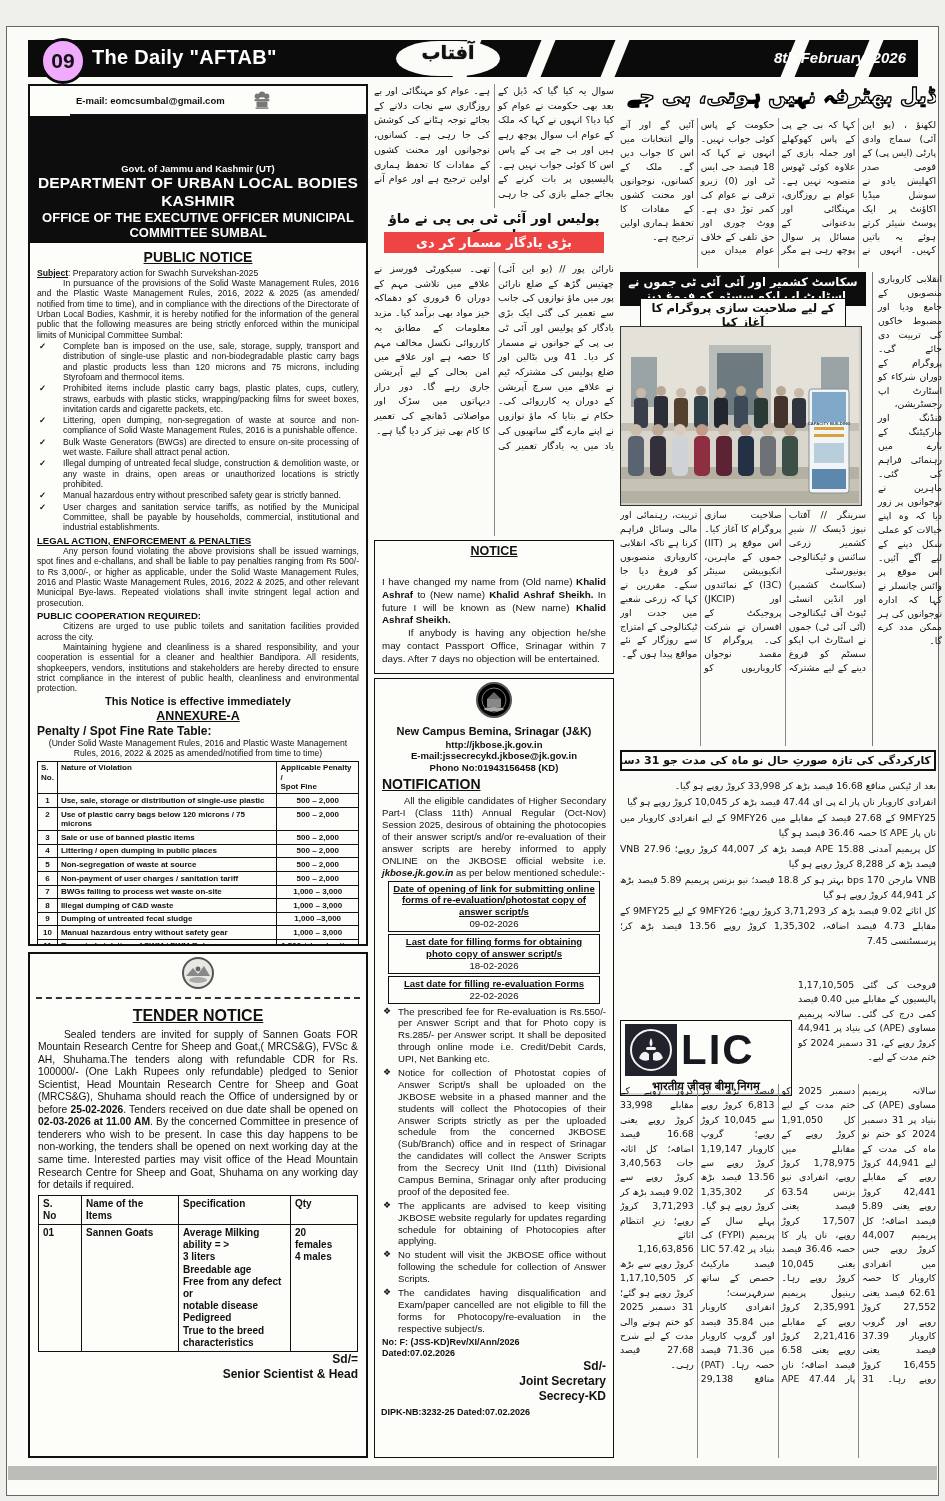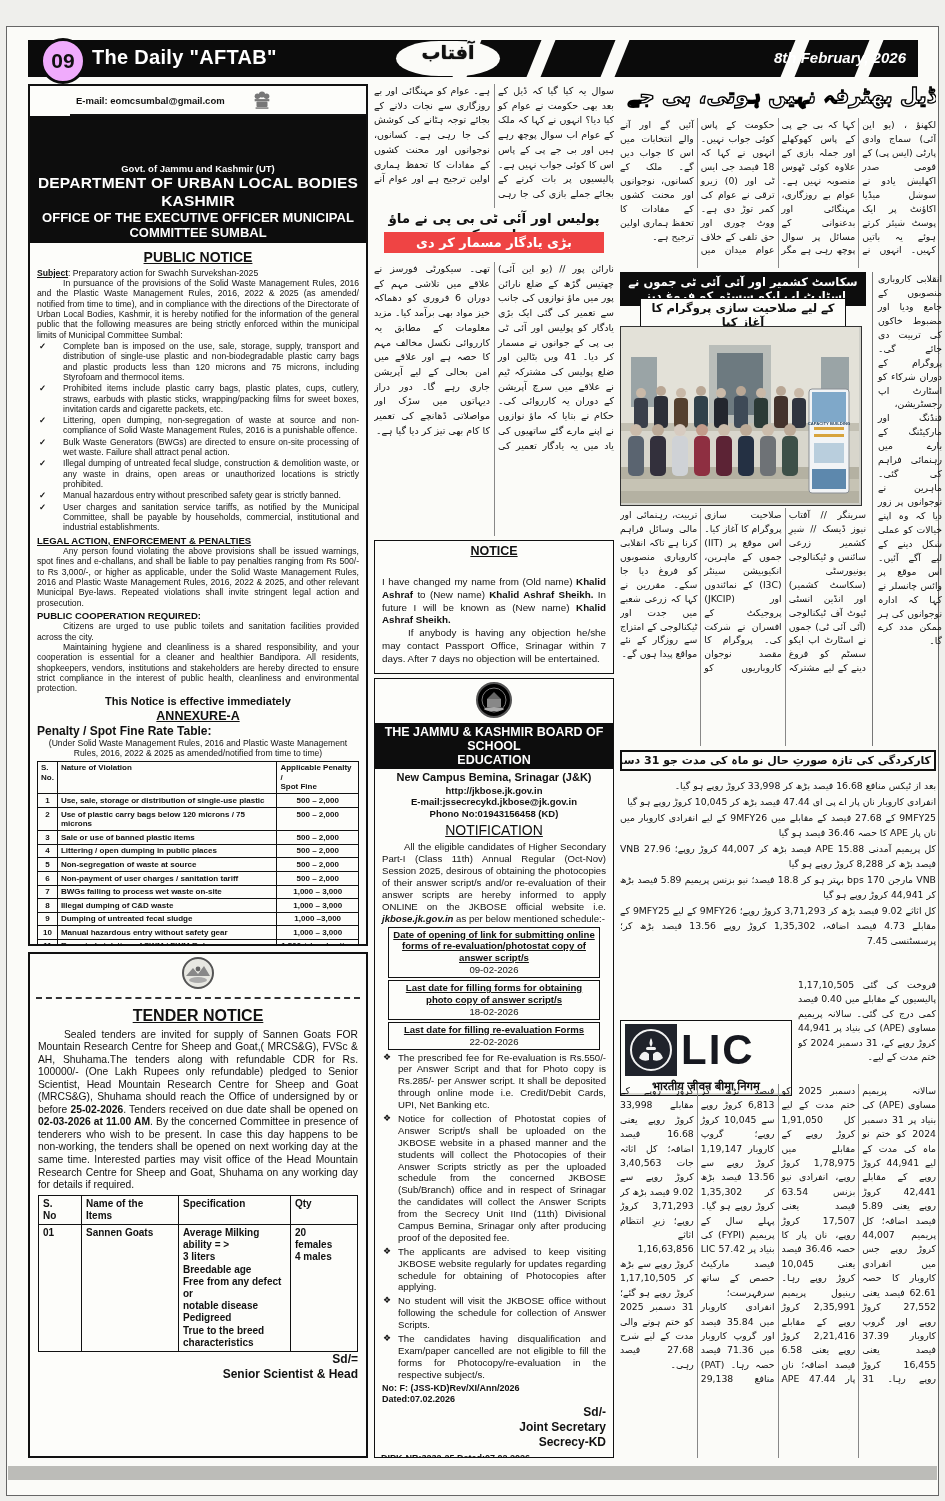--- a/index.html
+++ b/index.html
@@ -59,21 +59,21 @@
   .mao-h1{position:absolute;left:374px;top:210px;width:240px;font-size:13.5px;font-weight:bold;text-align:center;font-family:"DejaVu Sans",sans-serif;direction:rtl;}
   .mao-h2{position:absolute;left:384px;top:232px;width:220px;background:#ef4444;color:#fff;font-size:13px;font-weight:bold;text-align:center;padding:3px 0;font-family:"DejaVu Sans",sans-serif;direction:rtl;}
   .mao-body{position:absolute;left:374px;top:262px;width:240px;height:274px;font-size:9.5px;line-height:1.55;column-count:2;column-gap:8px;column-rule:1px solid #888;overflow:hidden;}
   .noticebox{position:absolute;left:374px;top:540px;width:240px;height:134px;border:1.5px solid #111;background:#fdfdfa;box-sizing:border-box;padding:2px 7px;font-size:9.8px;line-height:1.3;overflow:hidden;}
   .noticebox .nt{font-size:12.5px;font-weight:bold;text-decoration:underline;text-align:center;margin-bottom:17px;}
   .jkbox{position:absolute;left:374px;top:678px;width:240px;height:780px;border:1.5px solid #111;background:#fdfdfa;box-sizing:border-box;overflow:hidden;}
   .jkbox .inner{padding:2px 7px;font-size:9.6px;line-height:1.24;}
   .jk-band{background:#0d0d0d;color:#fff;text-align:center;font-weight:bold;font-size:12.5px;font-stretch:condensed;padding:2px 1px;}
   .jk-addr{font-weight:bold;font-size:11px;text-align:center;}
   .jk-small{font-weight:bold;font-size:9.5px;text-align:center;}
-  .jk-notif{font-size:14px;font-weight:normal;text-decoration:underline;text-align:center;margin:2px 0;}
+  .jk-notif{font-size:14px;font-weight:bold;text-decoration:underline;text-align:left;margin:2px 0;}
   .schedbox{border:1.2px solid #111;margin:2px 6px;padding:1px 4px;text-align:center;}
   .schedbox .st{font-weight:bold;text-decoration:underline;}
   .diamond-list{margin:2px 0;padding:0;list-style:none;}
   .diamond-list li{position:relative;padding-left:16px;margin-bottom:2px;text-align:justify;}
   .diamond-list li:before{content:"\2756";position:absolute;left:1px;top:0;font-size:9px;}
   
   .bigline{position:absolute;left:620px;top:84px;width:316px;height:30px;font-family:"DejaVu Sans",sans-serif;direction:rtl;font-size:21px;font-weight:bold;color:#fff;-webkit-text-stroke:1.3px #000;text-shadow:0 0 1px #000;white-space:nowrap;overflow:hidden;text-align:center;}
   .akh-body{position:absolute;left:620px;top:118px;width:316px;height:150px;font-size:9.3px;line-height:1.5;column-count:4;column-gap:7px;column-rule:1px solid #888;overflow:hidden;}
   .sk-h{position:absolute;left:620px;top:272px;width:246px;background:#0d0d0d;color:#fff;font-family:"DejaVu Sans",sans-serif;direction:rtl;text-align:center;font-weight:bold;font-size:11.5px;padding:3px 2px;box-sizing:border-box;}
   .sk-h2{position:absolute;left:640px;top:298px;width:206px;background:#fdfdfa;border:1px solid #111;color:#111;font-family:"DejaVu Sans",sans-serif;direction:rtl;text-align:center;font-weight:bold;font-size:11.5px;padding:2px 2px;box-sizing:border-box;}
@@ -294,24 +294,20 @@
 <div class="jkbox">
   <div class="ctr" style="padding-top:2px">
     <svg width="38" height="38" viewBox="0 0 38 38">
       <circle cx="19" cy="19" r="17" fill="#ececе6" stroke="#555" stroke-width="2"></circle>
       <circle cx="19" cy="19" r="12" fill="none" stroke="#777" stroke-width="1"></circle>
       <rect x="12" y="18" width="14" height="8" fill="#888"></rect>
       <path d="M12 18 L19 11 L26 18 Z" fill="#666"></path>
       <ellipse cx="19" cy="28" rx="10" ry="2" fill="#aaa"></ellipse>
     </svg>
   </div>
-  <div class="jk-band">
-    <div>THE JAMMU &amp; KASHMIR BOARD OF SCHOOL</div>
-    <div>EDUCATION</div>
-  </div>
   <div class="inner">
     <div class="jk-addr">New Campus Bemina, Srinagar (J&amp;K)</div>
     <div class="jk-small">http://jkbose.jk.gov.in</div>
     <div class="jk-small">E-mail:jssecrecykd.jkbose@jk.gov.in</div>
     <div class="jk-small">Phono No:01943156458 (KD)</div>
     <div class="jk-notif">NOTIFICATION</div>
     <div class="just"><span style="display:inline-block;width:22px"></span><span>All the eligible candidates of Higher Secondary Part-I (Class 11th) Annual Regular (Oct-Nov) Session 2025, desirous of obtaining the photocopies of their answer script/s and/or re-evaluation of their answer scripts are hereby informed to apply ONLINE on the JKBOSE official website i.e. </span><span class="b" style="font-style:italic">jkbose.jk.gov.in</span><span> as per below mentioned schedule:-</span></div>
     <div class="schedbox">
       <div class="st">Date of opening of link for submitting online  forms of re-evaluation/photostat copy of answer script/s</div>
       <div>09-02-2026</div>

